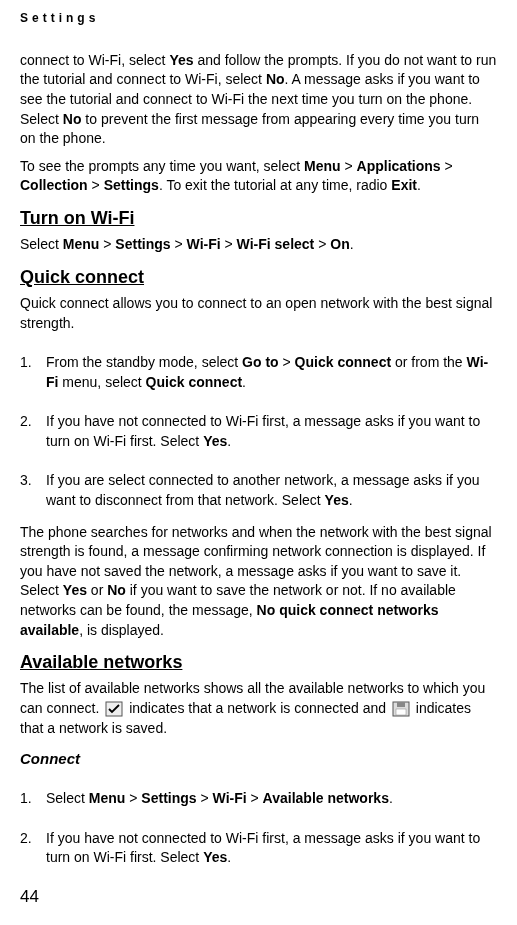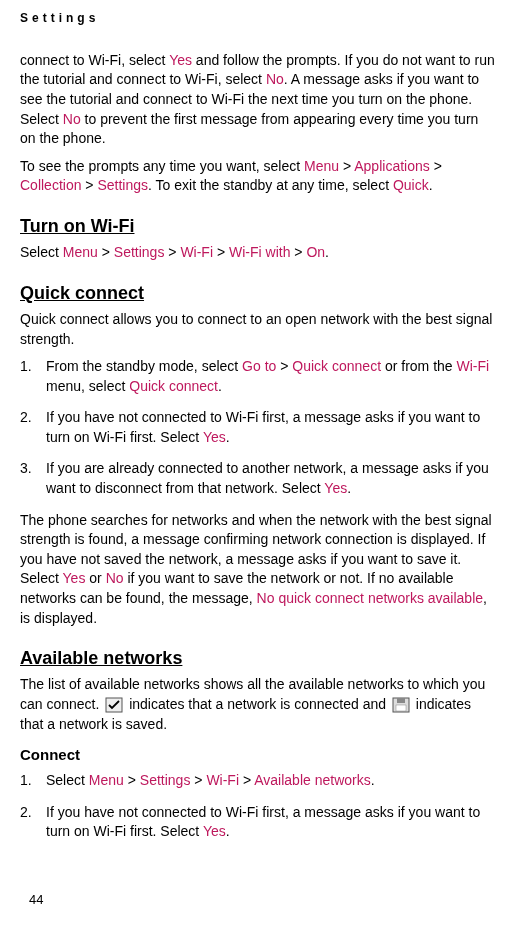--- a/index.html
+++ b/index.html
@@ -20,97 +20,99 @@
     .header {
       font-size: 12px;
       letter-spacing: 4px;
       font-weight: bold;
       margin-bottom: 24px;
     }
     .para {
       margin-bottom: 8px;
     }
     .link {
-      color: #be185d;
-      font-weight: normal;
+      color: #000000;
+      font-weight: bold;
     }
     .section-heading {
       font-size: 18px;
       font-weight: bold;
       text-decoration: underline;
-      margin-top: 18px;
+      margin-top: 10px;
       margin-bottom: 4px;
     }
     .sub-heading {
       font-size: 15px;
       font-weight: bold;
       margin-top: 10px;
       margin-bottom: 2px;
+      font-style: italic;
     }
     ol {
       list-style: none;
       counter-reset: item;
       margin-top: 6px;
     }
     ol li {
       counter-increment: item;
       margin-bottom: 12px;
       padding-left: 26px;
       position: relative;
+      margin-top: 20px;
     }
     ol li::before {
       content: counter(item) ".";
       position: absolute;
       left: 0;
       top: 0;
     }
     .icon-box {
       display: inline-block;
       width: 18px;
       height: 16px;
       vertical-align: middle;
       margin: 0 2px;
     }
     .page-number {
       position: absolute;
       bottom: 16px;
-      left: 29px;
-      font-size: 13px;
+      left: 20px;
+      font-size: 17px;
     }
   </style>
 </head>
 <body>
 
 <div class="header">Settings</div>
 
 <p class="para">
   <span>connect to Wi-Fi, select </span><span class="link">Yes</span><span> and follow the prompts. If you do not want to run the tutorial and connect to Wi-Fi, select </span><span class="link">No</span><span>. A message asks if you want to see the tutorial and connect to Wi-Fi the next time you turn on the phone. Select </span><span class="link">No</span><span> to prevent the first message from appearing every time you turn on the phone.</span>
 </p>
 
 <p class="para">
-  <span>To see the prompts any time you want, select </span><span class="link">Menu</span><span> &gt; </span><span class="link">Applications</span><span> &gt; </span><span class="link">Collection</span><span> &gt; </span><span class="link">Settings</span><span>. To exit the standby at any time, select </span><span class="link">Quick</span><span>.</span>
+  <span>To see the prompts any time you want, select </span><span class="link">Menu</span><span> &gt; </span><span class="link">Applications</span><span> &gt; </span><span class="link">Collection</span><span> &gt; </span><span class="link">Settings</span><span>. To exit the tutorial at any time, radio </span><span class="link">Exit</span><span>.</span>
 </p>
 
 <h2 class="section-heading">Turn on Wi-Fi</h2>
 <p class="para">
-  <span>Select </span><span class="link">Menu</span><span> &gt; </span><span class="link">Settings</span><span> &gt; </span><span class="link">Wi-Fi</span><span> &gt; </span><span class="link">Wi-Fi with</span><span> &gt; </span><span class="link">On</span><span>.</span>
+  <span>Select </span><span class="link">Menu</span><span> &gt; </span><span class="link">Settings</span><span> &gt; </span><span class="link">Wi-Fi</span><span> &gt; </span><span class="link">Wi-Fi select</span><span> &gt; </span><span class="link">On</span><span>.</span>
 </p>
 
 <h2 class="section-heading">Quick connect</h2>
 <p class="para">Quick connect allows you to connect to an open network with the best signal strength.</p>
 
 <ol>
   <li>
     <span>From the standby mode, select </span><span class="link">Go to</span><span> &gt; </span><span class="link">Quick connect</span><span> or from the </span><span class="link">Wi-Fi</span><span> menu, select </span><span class="link">Quick connect</span><span>.</span>
   </li>
   <li>
     <span>If you have not connected to Wi-Fi first, a message asks if you want to turn on Wi-Fi first. Select </span><span class="link">Yes</span><span>.</span>
   </li>
   <li>
-    <span>If you are already connected to another network, a message asks if you want to disconnect from that network. Select </span><span class="link">Yes</span><span>.</span>
+    <span>If you are select connected to another network, a message asks if you want to disconnect from that network. Select </span><span class="link">Yes</span><span>.</span>
   </li>
 </ol>
 
 <p class="para">
   <span>The phone searches for networks and when the network with the best signal strength is found, a message confirming network connection is displayed. If you have not saved the network, a message asks if you want to save it. Select </span><span class="link">Yes</span><span> or </span><span class="link">No</span><span> if you want to save the network or not. If no available networks can be found, the message, </span><span class="link">No quick connect networks available</span><span>, is displayed.</span>
 </p>
 
 <h2 class="section-heading">Available networks</h2>
 <p class="para">
   <span>The list of available networks shows all the available networks to which you can connect. </span><span class="icon-box"><svg viewBox="0 0 18 16">

